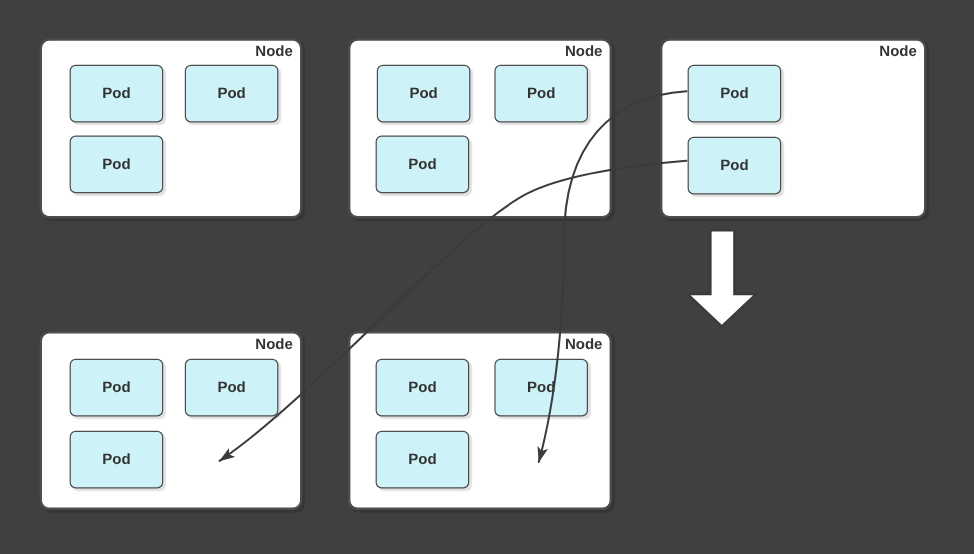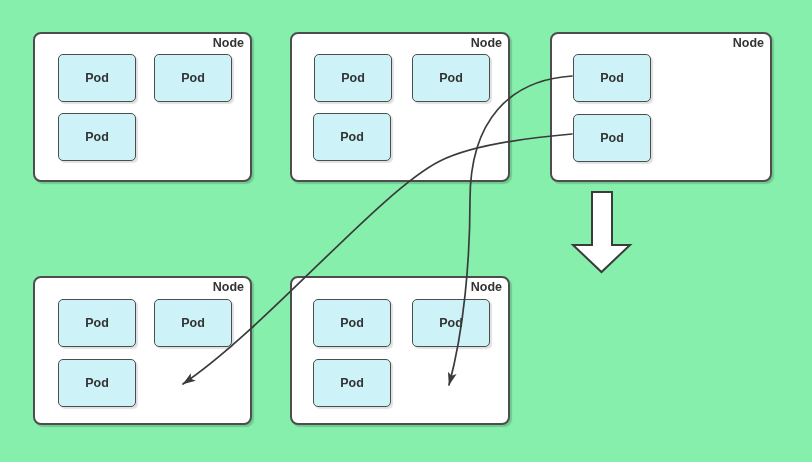--- a/index.html
+++ b/index.html
@@ -1,20 +1,20 @@
 <!DOCTYPE html>
 <html><head>
 <meta charset="utf-8">
 <style>
   html, body { margin: 0; padding: 0; background: #ffffff; }
   .canvas {
     position: relative;
     width: 812px;
     height: 462px;
-    background: #86efac;
+    background: #404040;
     overflow: hidden;
     font-family: "Liberation Sans", "DejaVu Sans", sans-serif;
   }
   .node {
     position: absolute;
     box-sizing: border-box;
     border: 2px solid #4d4d4d;
     border-radius: 8px;
     background: #ffffff;
     box-shadow: 2px 2px 1px rgba(0,0,0,0.16);

